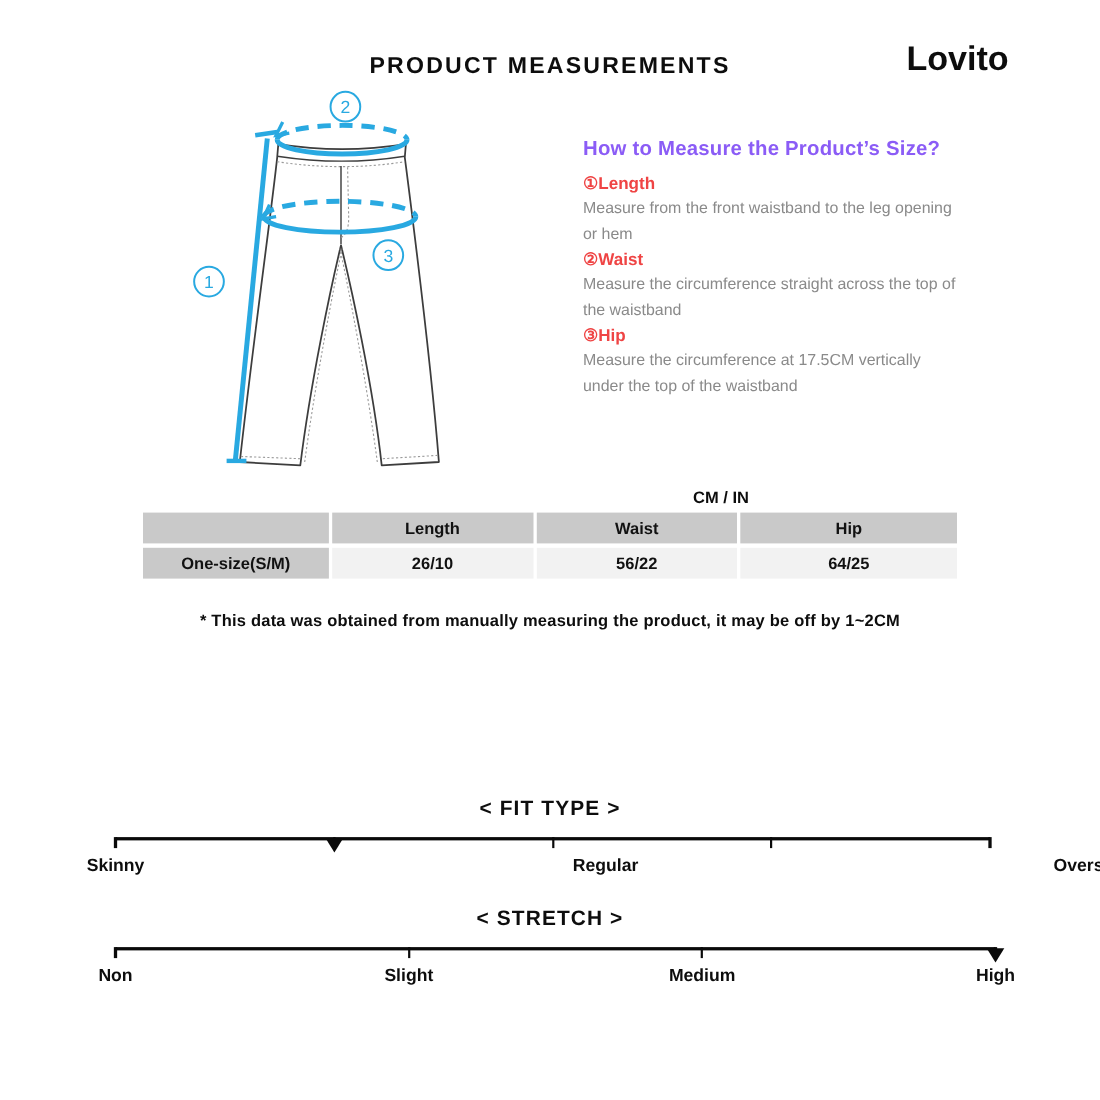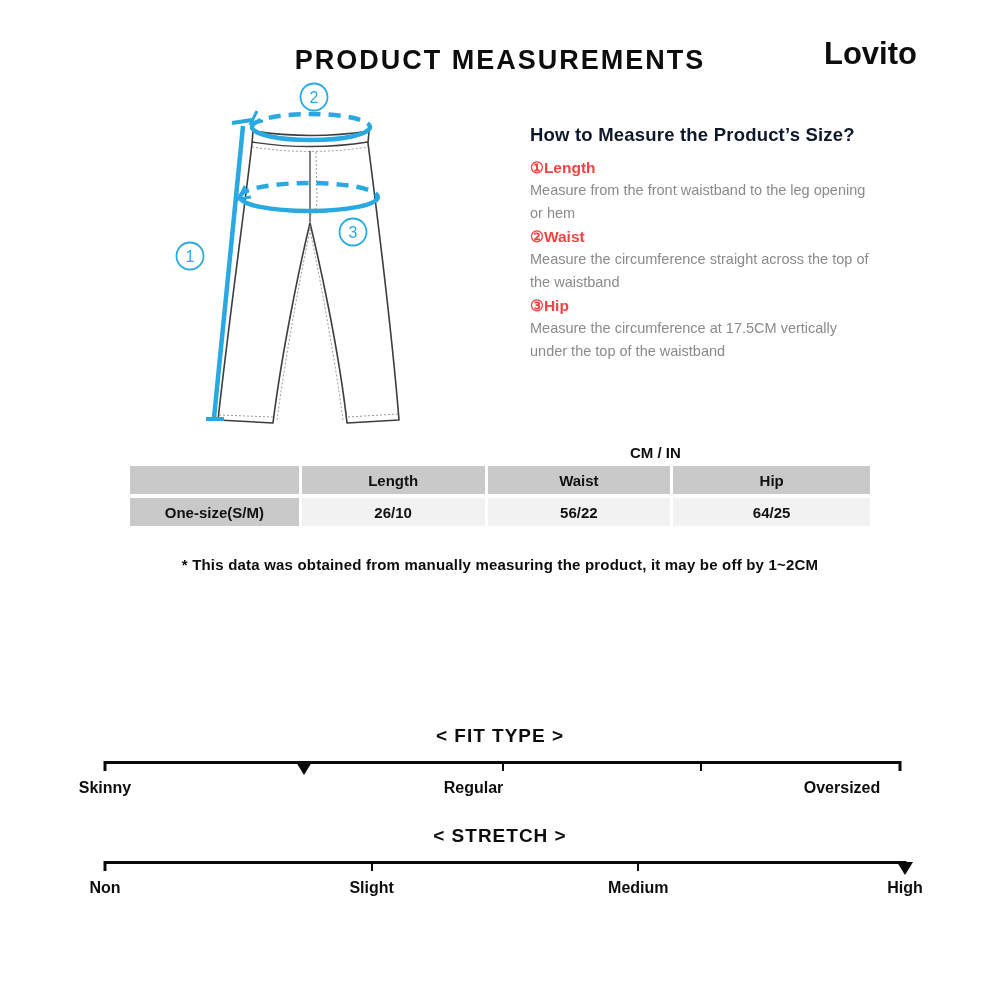--- a/index.html
+++ b/index.html
@@ -1,30 +1,30 @@
 <!DOCTYPE html>
 <html><head>
 <meta charset="utf-8">
 <style>
   html,body{margin:0;padding:0;background:#fff;}
   .canvas{position:relative;width:1000px;height:1000px;background:#fff;overflow:hidden;
           font-family:"Liberation Sans",sans-serif;color:#0d0d0d;}
 
   
   .page-title{position:absolute;top:45px;left:0;width:1000px;text-align:center;
-              font-size:27px;font-weight:700;letter-spacing:2px;line-height:30px;}
+              font-size:21px;font-weight:700;letter-spacing:2px;line-height:30px;}
   .brand{position:absolute;top:36px;left:630px;width:287px;text-align:right;
          font-size:31px;font-weight:800;letter-spacing:0px;line-height:36px;}
 
   
   .pants-svg{position:absolute;top:0;left:0;}
 
   
   .guide{position:absolute;left:530px;top:123px;width:356px;}
-  .guide h2{margin:0 0 9px 0;font-size:18.5px;font-weight:700;letter-spacing:.2px;line-height:24px;color:#0f172a;}
+  .guide h2{margin:0 0 9px 0;font-size:18.5px;font-weight:700;letter-spacing:.2px;line-height:24px;color:#8b5cf6;}
   .g-head{font-size:15.5px;font-weight:700;line-height:23px;color:#ef4444;}
   .g-desc{font-size:14.5px;font-weight:400;line-height:23px;color:#8a8a8a;width:345px;}
 
   
   .unit{position:absolute;top:444px;left:630px;width:240px;
         font-size:15px;font-weight:700;}
   .table{position:absolute;left:130px;top:466px;width:740px;display:flex;
          flex-direction:column;gap:4px;}
   .trow{display:flex;gap:3px;}
   .tcell{height:28px;display:flex;align-items:center;justify-content:center;
@@ -46,21 +46,21 @@
   .scale-bar{position:absolute;top:0;left:0;right:0;height:3px;background:#0a0a0a;}
   .tick{position:absolute;top:0;width:2px;height:10px;background:#0a0a0a;transform:translateX(-50%);}
   .tick.end{width:3px;}
   .marker{position:absolute;top:1px;width:0;height:0;transform:translateX(-50%);z-index:2;
           border-left:8px solid transparent;border-right:8px solid transparent;
           border-top:13px solid #0a0a0a;}
   .scale-labels{position:absolute;height:20px;}
   .scale-labels span{position:absolute;transform:translateX(-50%);white-space:nowrap;
                      font-size:16px;font-weight:700;}
   #fit-title{top:723px;} #fit-line{left:105px;top:761px;width:795px;}
-  #fit-labels{left:105px;top:779px;width:737px;text-align:right;}
+  #fit-labels{left:105px;top:779px;width:891px;text-align:right;}
   #str-title{top:823px;} #str-line{left:105px;top:861px;width:800px;}
   #str-labels{left:105px;top:879px;width:800px;}
 </style>
 </head>
 <body>
 
 <div class="canvas">
 
   <div class="page-title">PRODUCT MEASUREMENTS</div>
   <div class="brand">Lovito</div>

